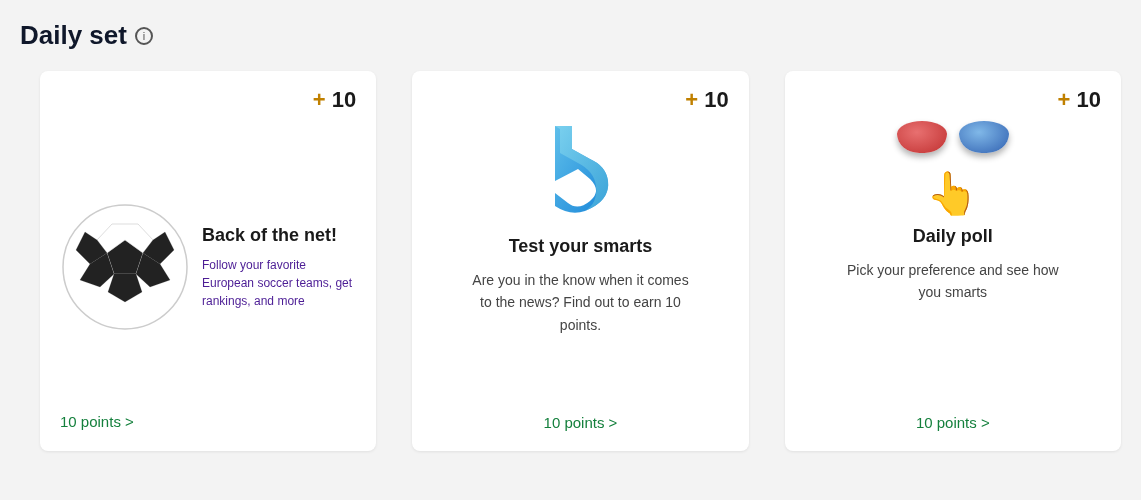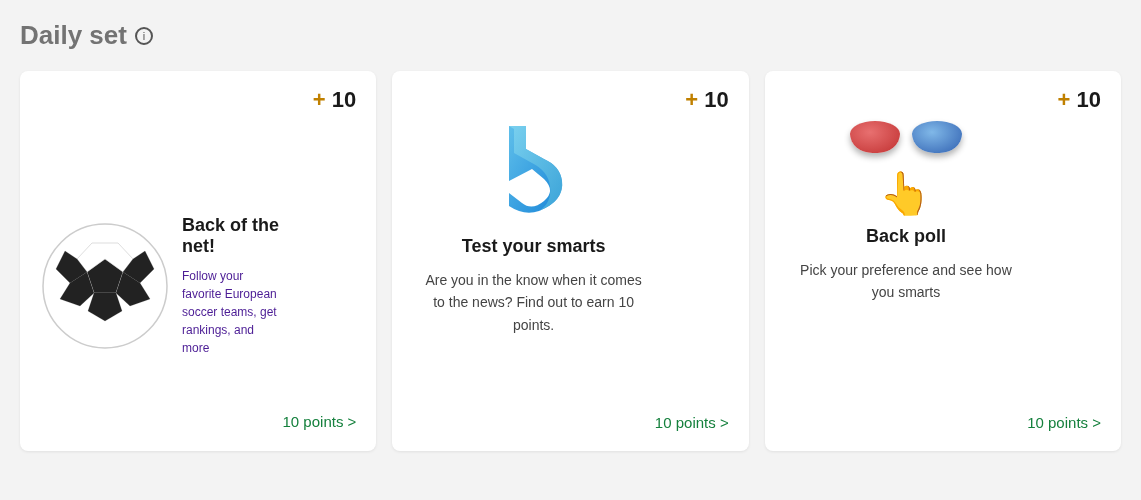--- a/index.html
+++ b/index.html
@@ -12,21 +12,21 @@
     }
     .page-header {
       display: flex;
       align-items: center;
       gap: 8px;
       margin-bottom: 20px;
     }
     .page-title {
       font-size: 26px;
       font-weight: 600;
-      color: #737373;
+      color: #0f172a;
     }
     .info-icon {
       width: 18px;
       height: 18px;
       border: 2px solid #555;
       border-radius: 50%;
       display: flex;
       align-items: center;
       justify-content: center;
       font-size: 11px;
@@ -37,24 +37,25 @@
     .cards-container {
       display: flex;
       gap: 16px;
     }
     .card {
       background: #ffffff;
       border-radius: 8px;
       flex: 1;
       padding: 20px;
       display: flex;
-      flex-direction: row;
+      flex-direction: column;
       position: relative;
       min-height: 380px;
       box-shadow: 0 1px 3px rgba(0,0,0,0.08);
+      margin-left: 20px;
     }
     .points-badge {
       position: absolute;
       top: 16px;
       right: 20px;
       font-size: 22px;
       font-weight: 700;
       color: #c08000;
     }
     .points-badge .plus {
@@ -241,19 +242,19 @@
     <div class="card-center">
       <div style="margin-bottom:8px;">
         <div class="poll-icons">
           <div class="btn-red"></div>
           <div class="btn-blue"></div>
         </div>
         <div style="text-align:center;">
           <span style="font-size:42px;">👆</span>
         </div>
       </div>
-      <h2>Back poll</h2>
+      <h2>Daily poll</h2>
       <p>Pick your preference and see how you smarts</p>
     </div>
     <a class="points-link" style="text-align:center;">10 points &gt;</a>
   </div>
 
 </div>
 
 </body></html>

